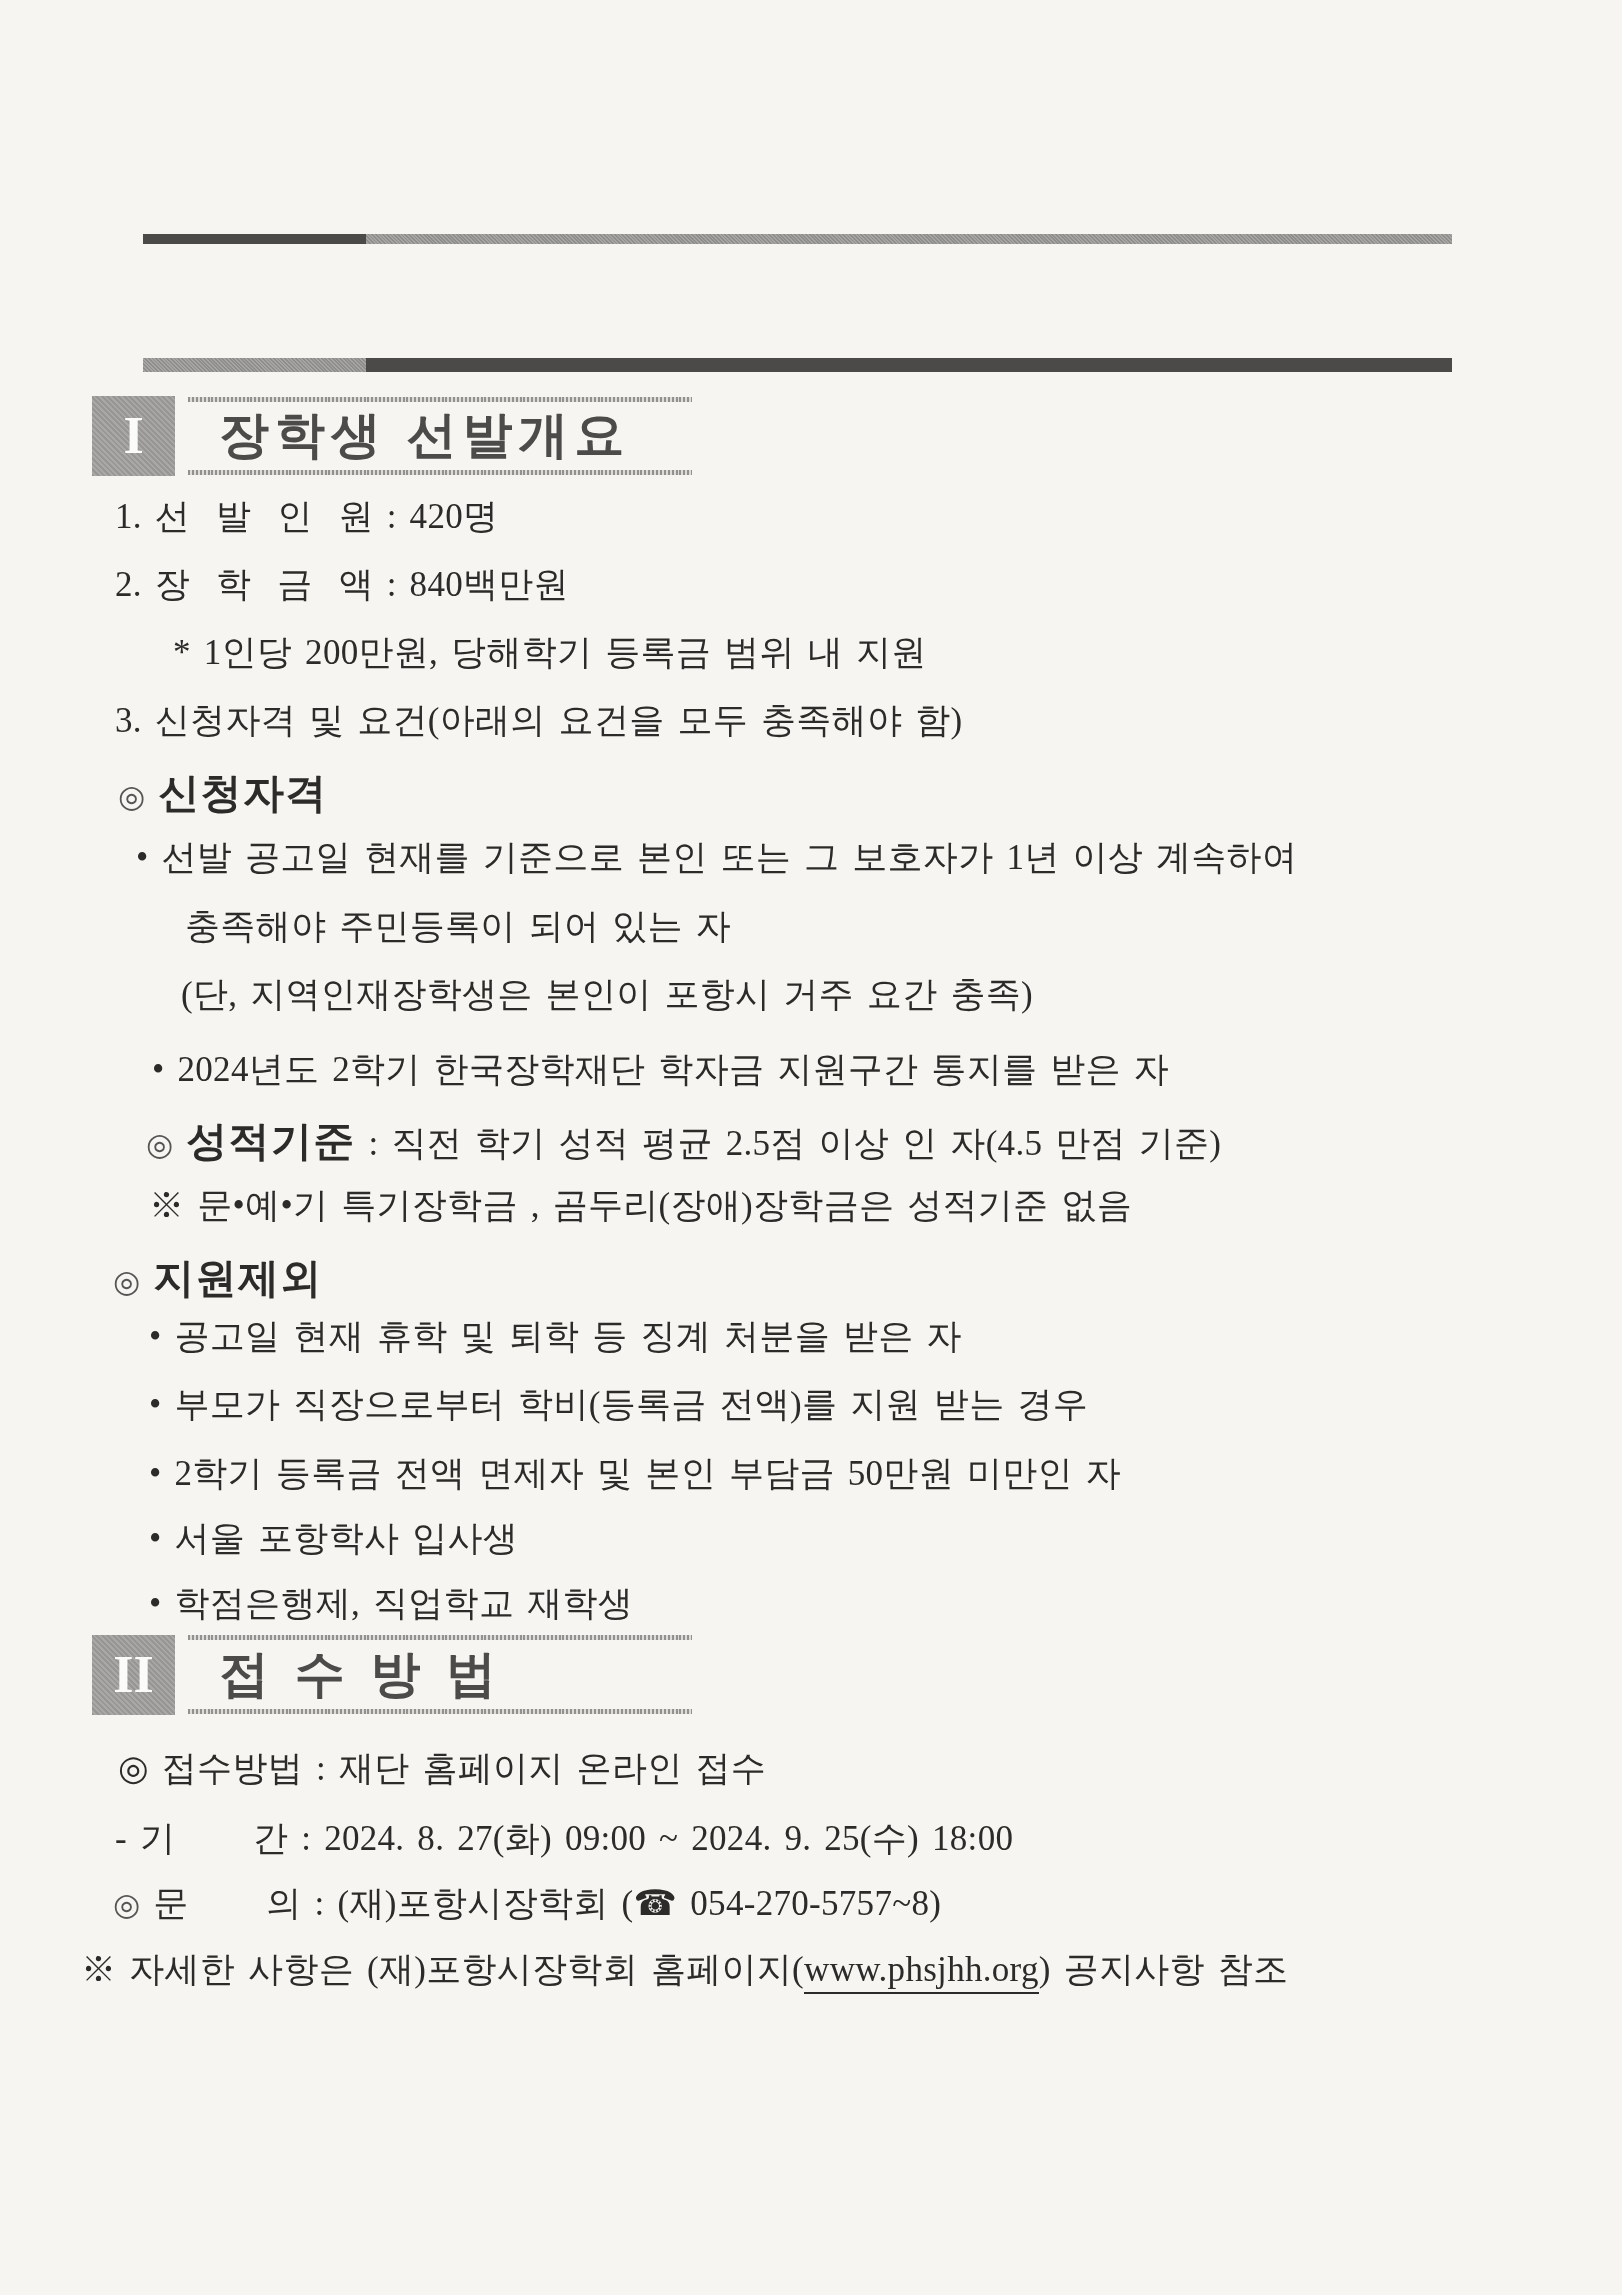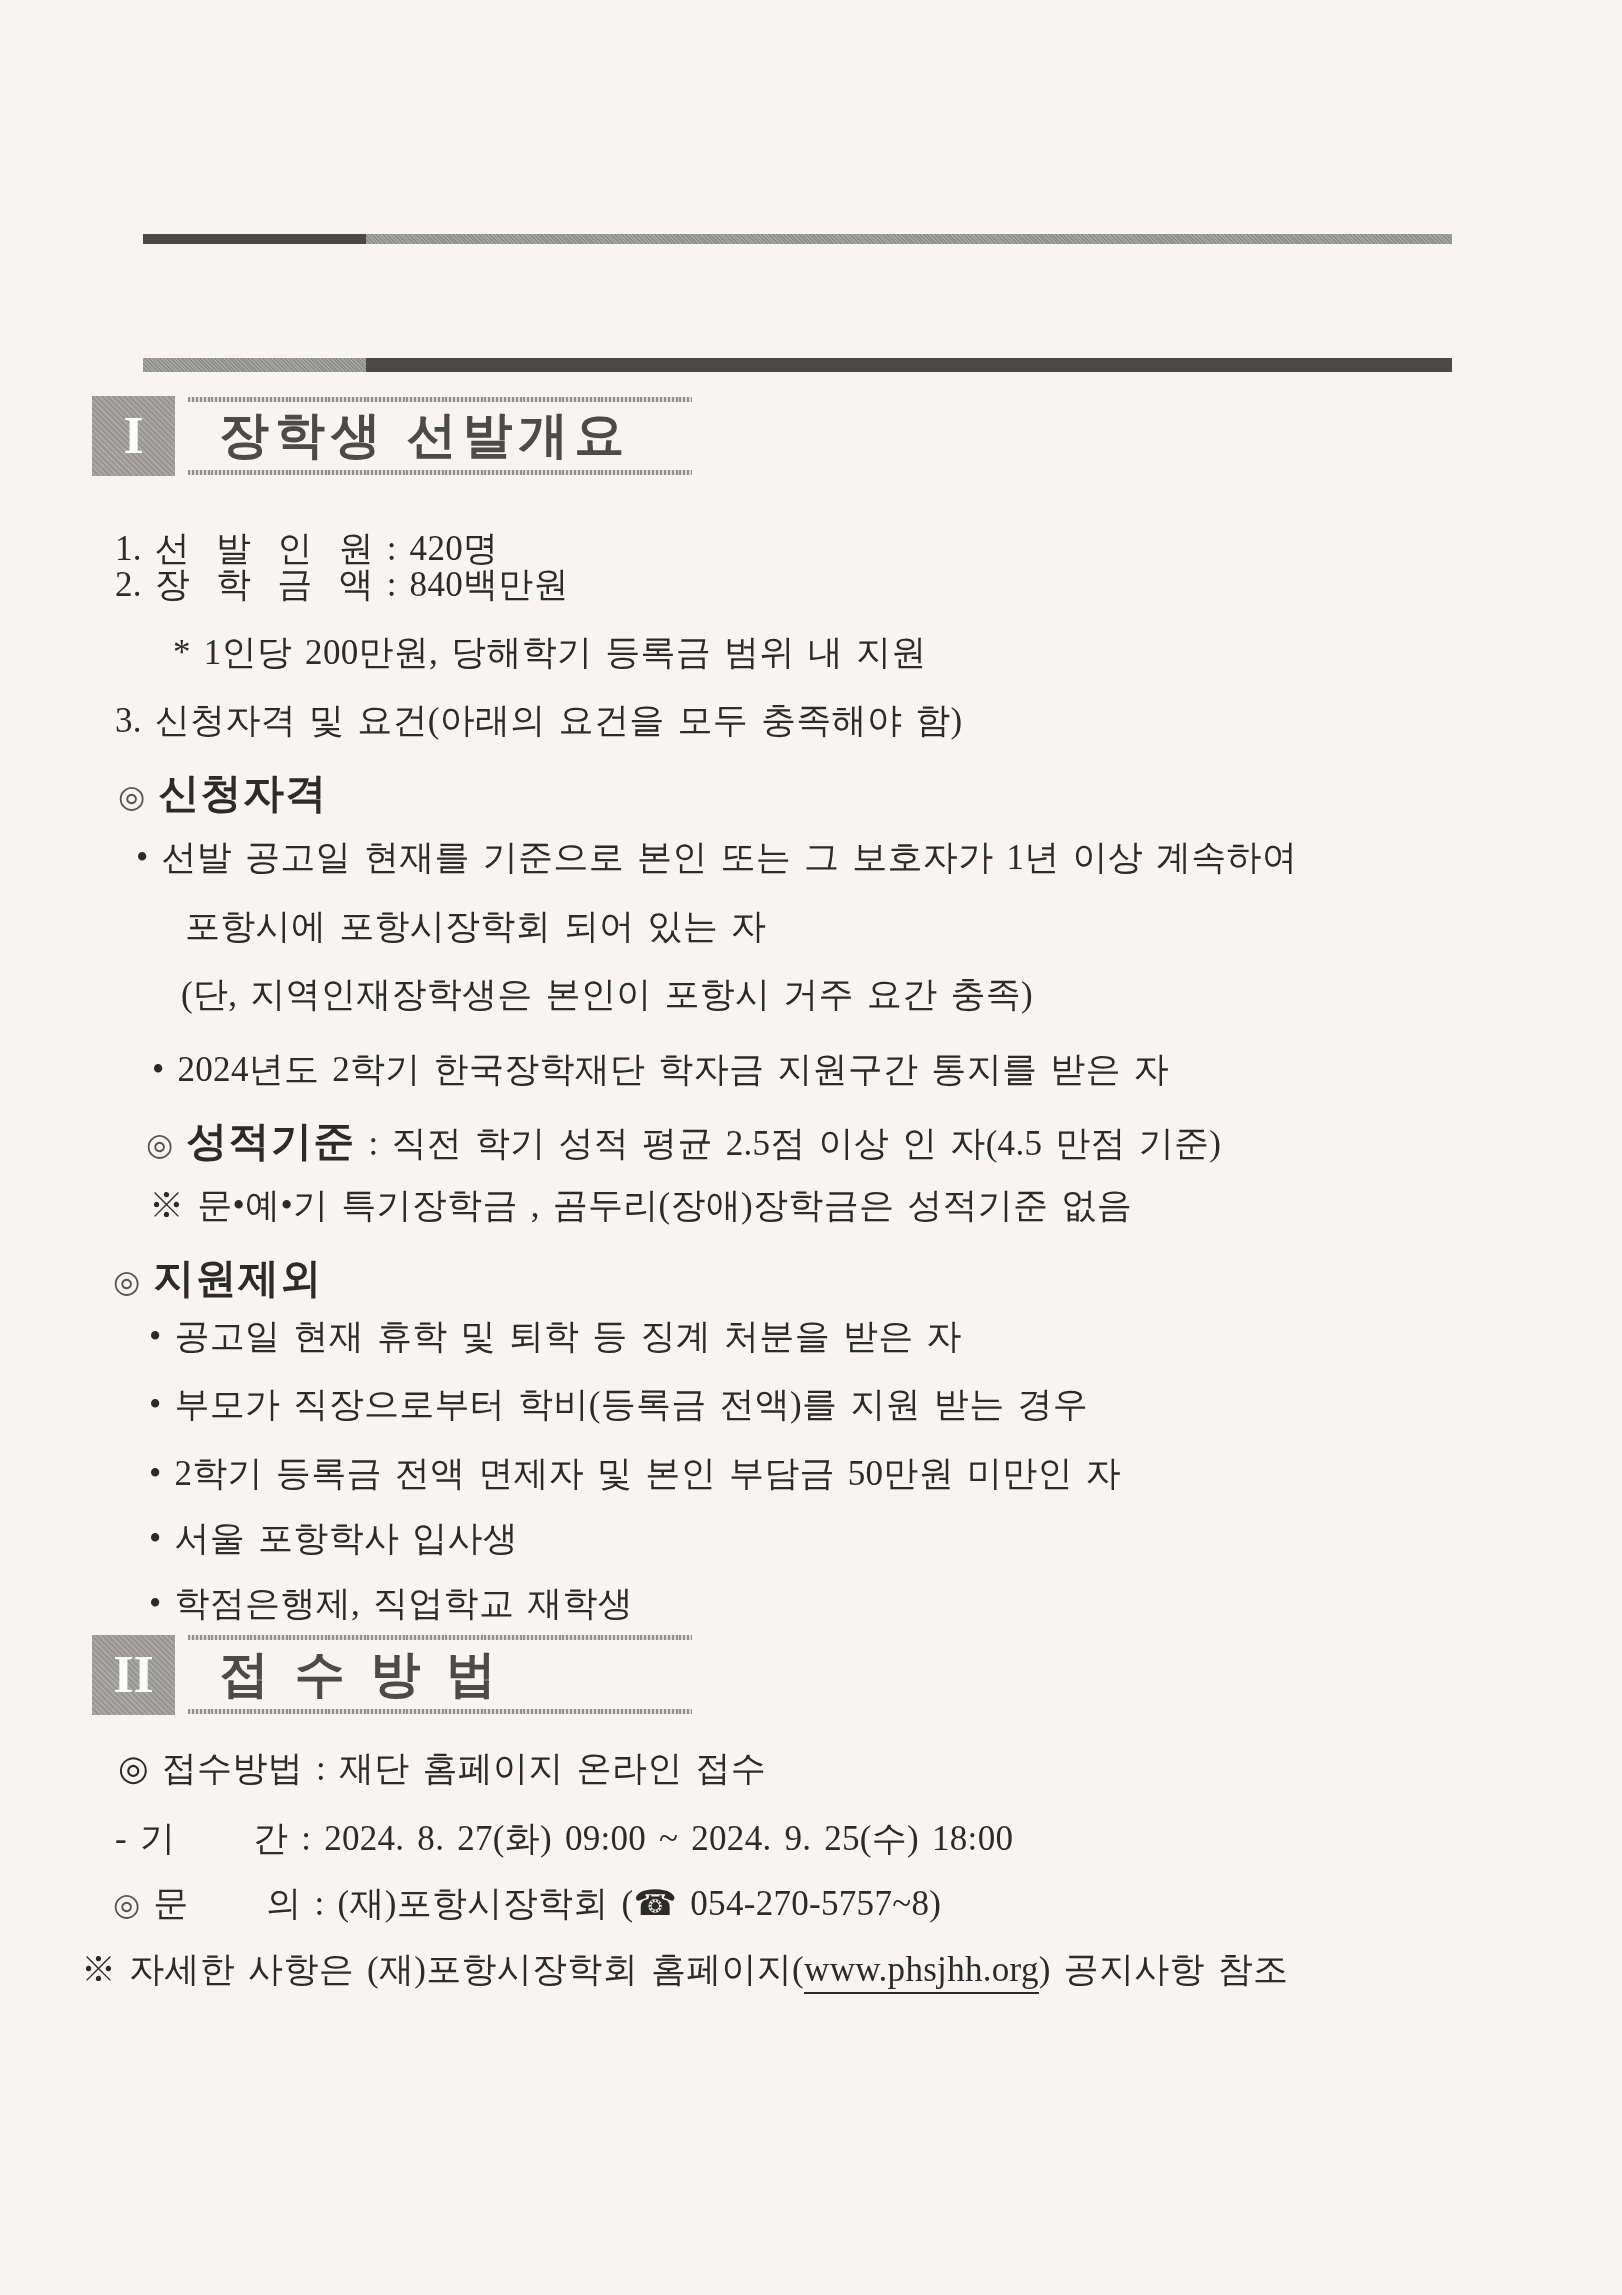--- a/index.html
+++ b/index.html
@@ -75,29 +75,29 @@
   </div>
 </header>
 
 <div class="sec-box" style="top:396px;">
   <span>I</span>
 </div>
 <div class="sec-rule" style="top:397px;"></div>
 <h2 class="sec-title" style="top:410px;">장학생 선발개요</h2>
 <div class="sec-rule" style="top:470px;"></div>
 
-<div class="line" style="left:115px;top:497px;margin-top:32px;">1. 선  발  인  원 : 420명</div>
+<div class="line" style="left:115px;top:497px;">1. 선  발  인  원 : 420명</div>
 <div class="line" style="left:115px;top:565px;">2. 장  학  금  액 : 840백만원</div>
 <div class="line" style="left:173px;top:633px;">* 1인당 200만원, 당해학기 등록금 범위 내 지원</div>
 <div class="line" style="left:115px;top:701px;">3. 신청자격 및 요건(아래의 요건을 모두 충족해야 함)</div>
 
 <div class="line" style="left:118px;top:770px;"><span class="ring">◎</span><span> </span><span class="blabel">신청자격</span></div>
 
 <div class="line" style="left:136px;top:838px;">• 선발 공고일 현재를 기준으로 본인 또는 그 보호자가 1년 이상 계속하여</div>
-<div class="line" style="left:185px;top:907px;">포항시에 포항시장학회 되어 있는 자</div>
+<div class="line" style="left:185px;top:907px;">충족해야 주민등록이 되어 있는 자</div>
 <div class="line" style="left:181px;top:975px;">(단, 지역인재장학생은 본인이 포항시 거주 요간 충족)</div>
 <div class="line" style="left:152px;top:1050px;">• 2024년도 2학기 한국장학재단 학자금 지원구간 통지를 받은 자</div>
 
 <div class="line" style="left:113px;top:1118px;margin-left:33px;"><span class="ring">◎</span><span> </span><span class="blabel">성적기준</span><span> : 직전 학기 성적 평균 2.5점 이상 인 자(4.5 만점 기준)</span></div>
 
 <div class="line" style="left:149px;top:1186px;">※ 문•예•기 특기장학금 , 곰두리(장애)장학금은 성적기준 없음</div>
 
 <div class="line" style="left:113px;top:1255px;"><span class="ring">◎</span><span> </span><span class="blabel">지원제외</span></div>
 
 <div class="line" style="left:149px;top:1317px;">• 공고일 현재 휴학 및 퇴학 등 징계 처분을 받은 자</div>

